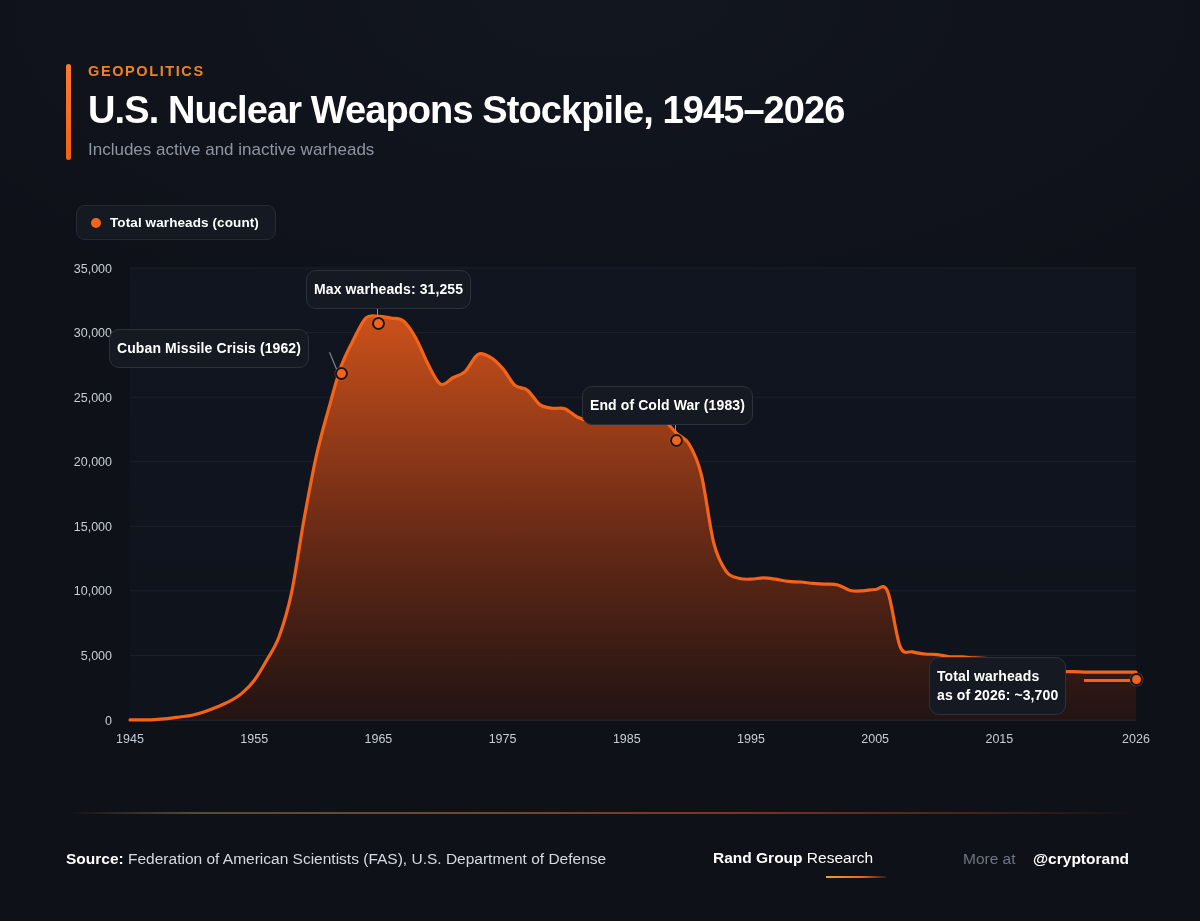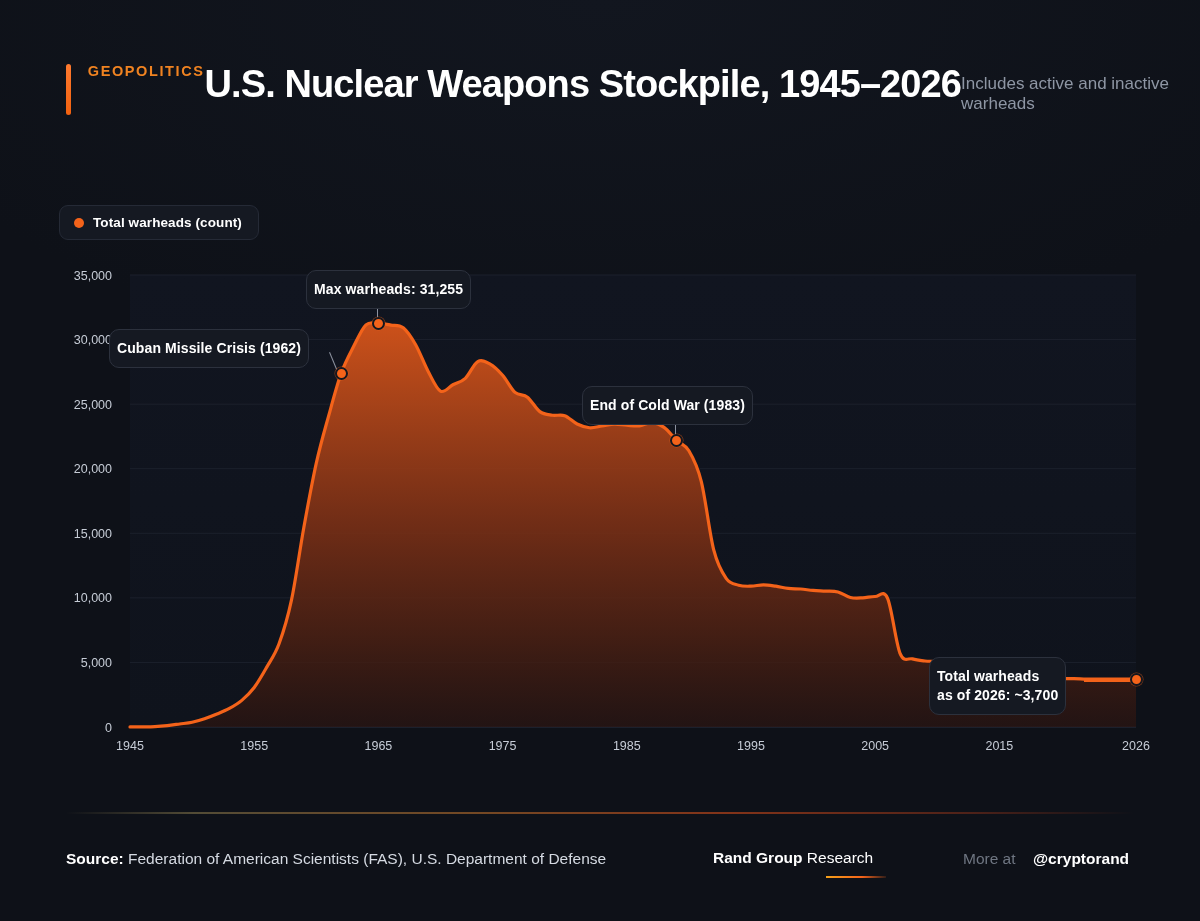--- a/index.html
+++ b/index.html
@@ -23,21 +23,21 @@
     left: 66px; top: 64px;
     display: flex;
     align-items: stretch;
   }
   .accent-bar {
     width: 5px;
     border-radius: 3px;
     background: linear-gradient(180deg, #ff7a2f 0%, #f2610f 100%);
     margin-right: 17px;
   }
-  .header-text { display: flex; flex-direction: row; justify-content: center; }
+  .header-text { display: flex; flex-direction: column; justify-content: center; }
   .eyebrow {
     color: #f08321;
     font-size: 14.5px;
     font-weight: bold;
     letter-spacing: 1.6px;
     line-height: 1;
     margin-bottom: 11px;
   }
   .title {
     color: #ffffff;
@@ -50,21 +50,21 @@
   .subtitle {
     color: #8e96a4;
     font-size: 17px;
     line-height: 1.2;
     margin-top: 10px;
   }
 
   
   .legend {
     position: absolute;
-    left: 59px; top: 205px;
+    left: 76px; top: 205px;
     display: inline-flex;
     align-items: center;
     gap: 9px;
     background: #151922;
     border: 1px solid #252a36;
     border-radius: 9px;
     padding: 9px 16px 9px 14px;
   }
   .legend-dot {
     width: 10px; height: 10px; border-radius: 50%;
@@ -75,21 +75,21 @@
     color: #ffffff;
     font-size: 13.5px;
     font-weight: bold;
     letter-spacing: 0.1px;
     white-space: nowrap;
   }
 
   
   .chart-wrap {
     position: absolute;
-    left: 0; top: 255px;
+    left: 0; top: 248px;
     width: 1200px; height: 510px;
   }
   .chart-svg { display: block; }
 
   .ytick {
     fill: #c6ccd6;
     font-family: "Liberation Sans", sans-serif;
     font-size: 12.5px;
     text-anchor: end;
   }

